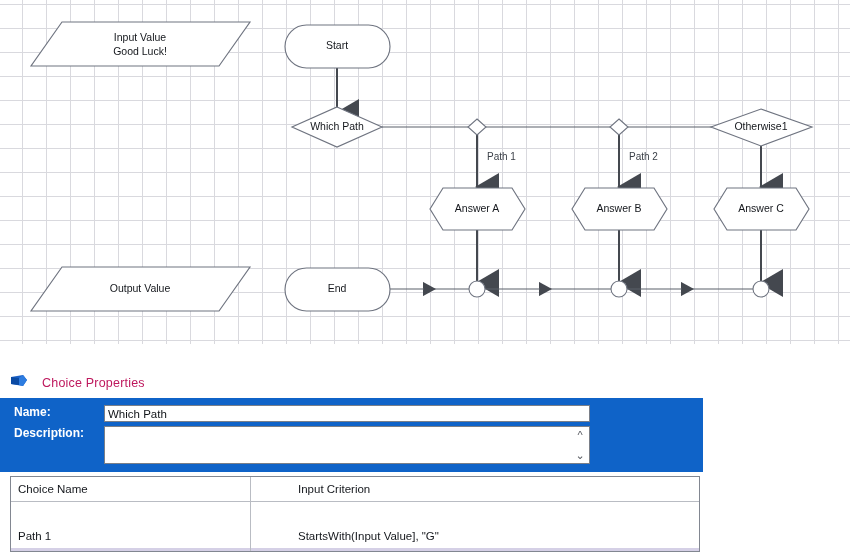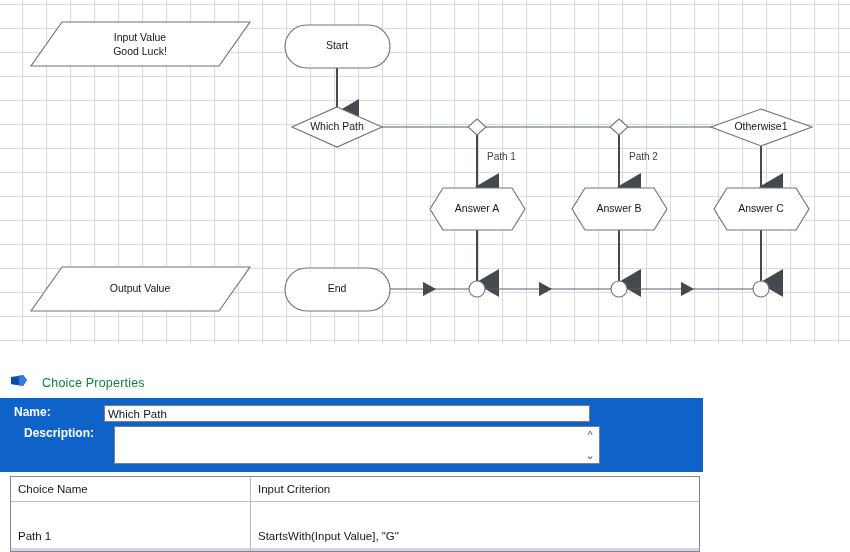--- a/index.html
+++ b/index.html
@@ -40,35 +40,35 @@
   .junction{fill:#ffffff;stroke:#6f7480;stroke-width:1.1;}
   .arrowFill{fill:#44484f;}
 
   
   .propHeader{
     position:absolute;left:0;top:368px;width:850px;height:30px;
     display:flex;align-items:center;gap:10px;padding-left:10px;
     box-sizing:border-box;background:#ffffff;
   }
   .propHeader .title{
-    font-size:12.5px;color:#15803d;letter-spacing:.2px;
+    font-size:12.5px;color:#be185d;letter-spacing:.2px;
   }
 
   
   .formPanel{
     position:absolute;left:0;top:398px;width:703px;height:74px;
     background:#0f63c8;box-sizing:border-box;
   }
   .formRow{position:absolute;display:flex;align-items:flex-start;}
   .formLabel{
     color:#ffffff;font-size:12px;font-weight:bold;
     width:104px;flex:none;padding-left:14px;box-sizing:border-box;
   }
   .rowName{left:0;top:7px;width:703px;}
-  .rowDesc{left:10px;top:28px;width:771px;}
+  .rowDesc{left:0;top:28px;width:771px;}
   .txtInput{
     width:486px;height:17px;box-sizing:border-box;
     border:1px solid #7a7f88;background:#ffffff;
     font-family:"Liberation Sans", sans-serif;font-size:11.5px;color:#111418;
     padding:0 3px;outline:none;line-height:15px;
   }
   .txtArea{
     position:relative;width:486px;height:38px;box-sizing:border-box;
     border:1px solid #7a7f88;background:#ffffff;
   }
@@ -84,21 +84,21 @@
   .chevUp{top:2px;}
   .chevDn{bottom:2px;}
 
   
   .gridTable{
     position:absolute;left:10px;top:476px;width:690px;height:76px;
     border:1px solid #828791;border-top:1px solid #828791;
     background:#ffffff;box-sizing:border-box;
     font-size:11.5px;color:#15181d;overflow:hidden;
   }
-  .gRow{display:flex;height:24px;align-items:flex-start;box-sizing:border-box;position:relative;}
+  .gRow{display:flex;height:24px;align-items:flex-start;box-sizing:border-box;position:relative;gap:40px;}
   .gRow.header{height:25px;border-bottom:1px solid #b9bcc3;}
   .gRow.selected{background:#d5d0e6;}
   .gRow.empty{height:22px;}
   .cellName{
     width:240px;flex:none;padding-left:7px;box-sizing:border-box;
     border-right:1px solid #b9bcc3;height:100%;display:flex;align-items:center;
   }
   .cellCrit{
     flex:1;padding-left:7px;box-sizing:border-box;height:100%;
     display:flex;align-items:center;

